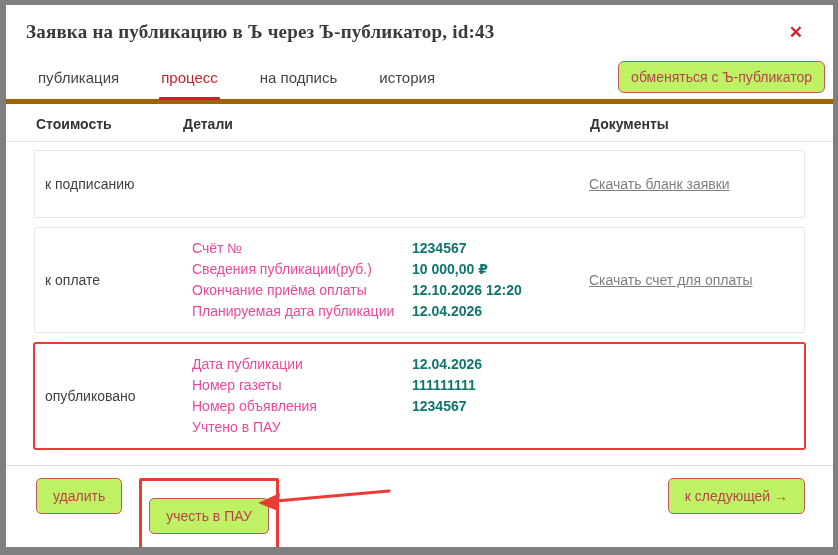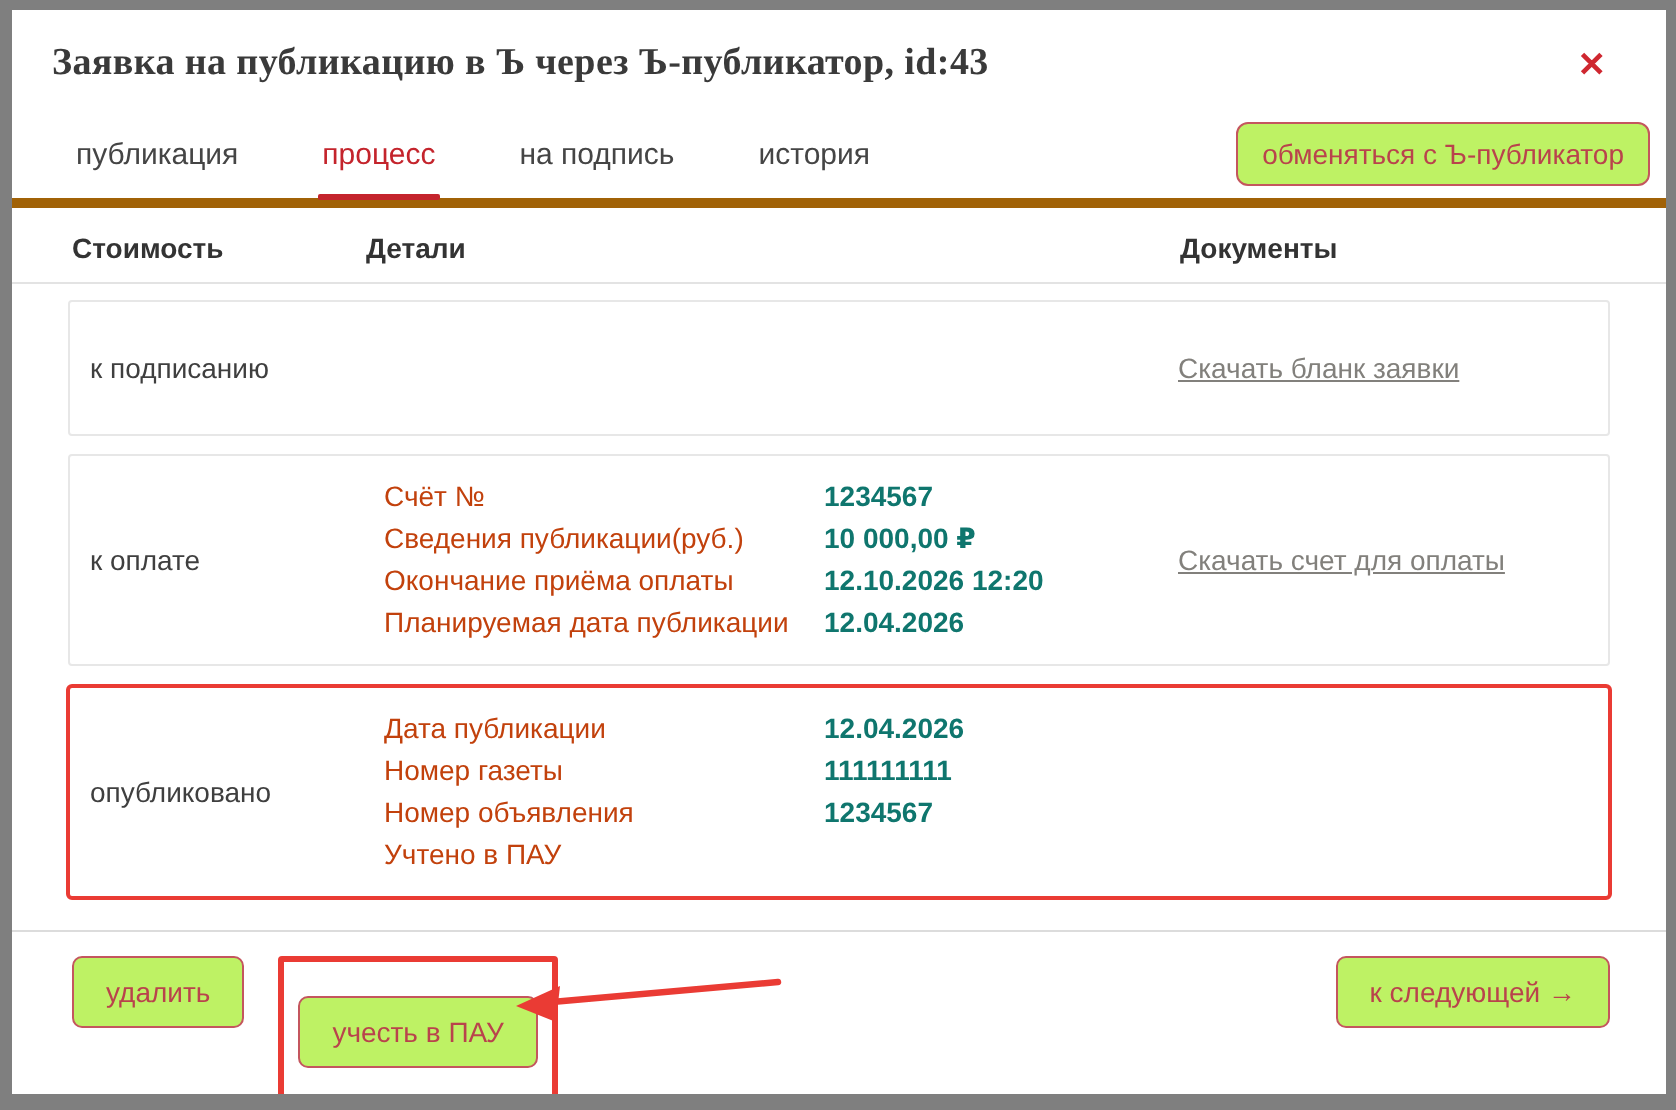--- a/index.html
+++ b/index.html
@@ -71,21 +71,21 @@
     margin-bottom:9px;
     font-size:14px;
   }
   .row-box .col-status { width:147px; color:#3f3f3f; }
   .row-box.h66 { min-height:68px; }
   .row-box.highlighted {
     border:2px solid #ea3b34; border-radius:3px;
     margin-left:-1px; margin-right:-1px;
   }
   .detail-line { display:flex; line-height:21px; }
-  .detail-label { width:220px; flex:none; color:#c2410c; }
+  .detail-label { width:220px; flex:none; color:#ec4899; }
   .detail-value { font-weight:bold; color:#0f766e; }
   .doc-link {
     color:#82807c; text-decoration:underline; cursor:pointer; font-size:14px;
   }
   .divider { border-bottom:1px solid #dcdcdc; }
   
   .actions {
     display:flex; align-items:flex-start;
     padding:12px 28px 16px 30px; position:relative;
   }

